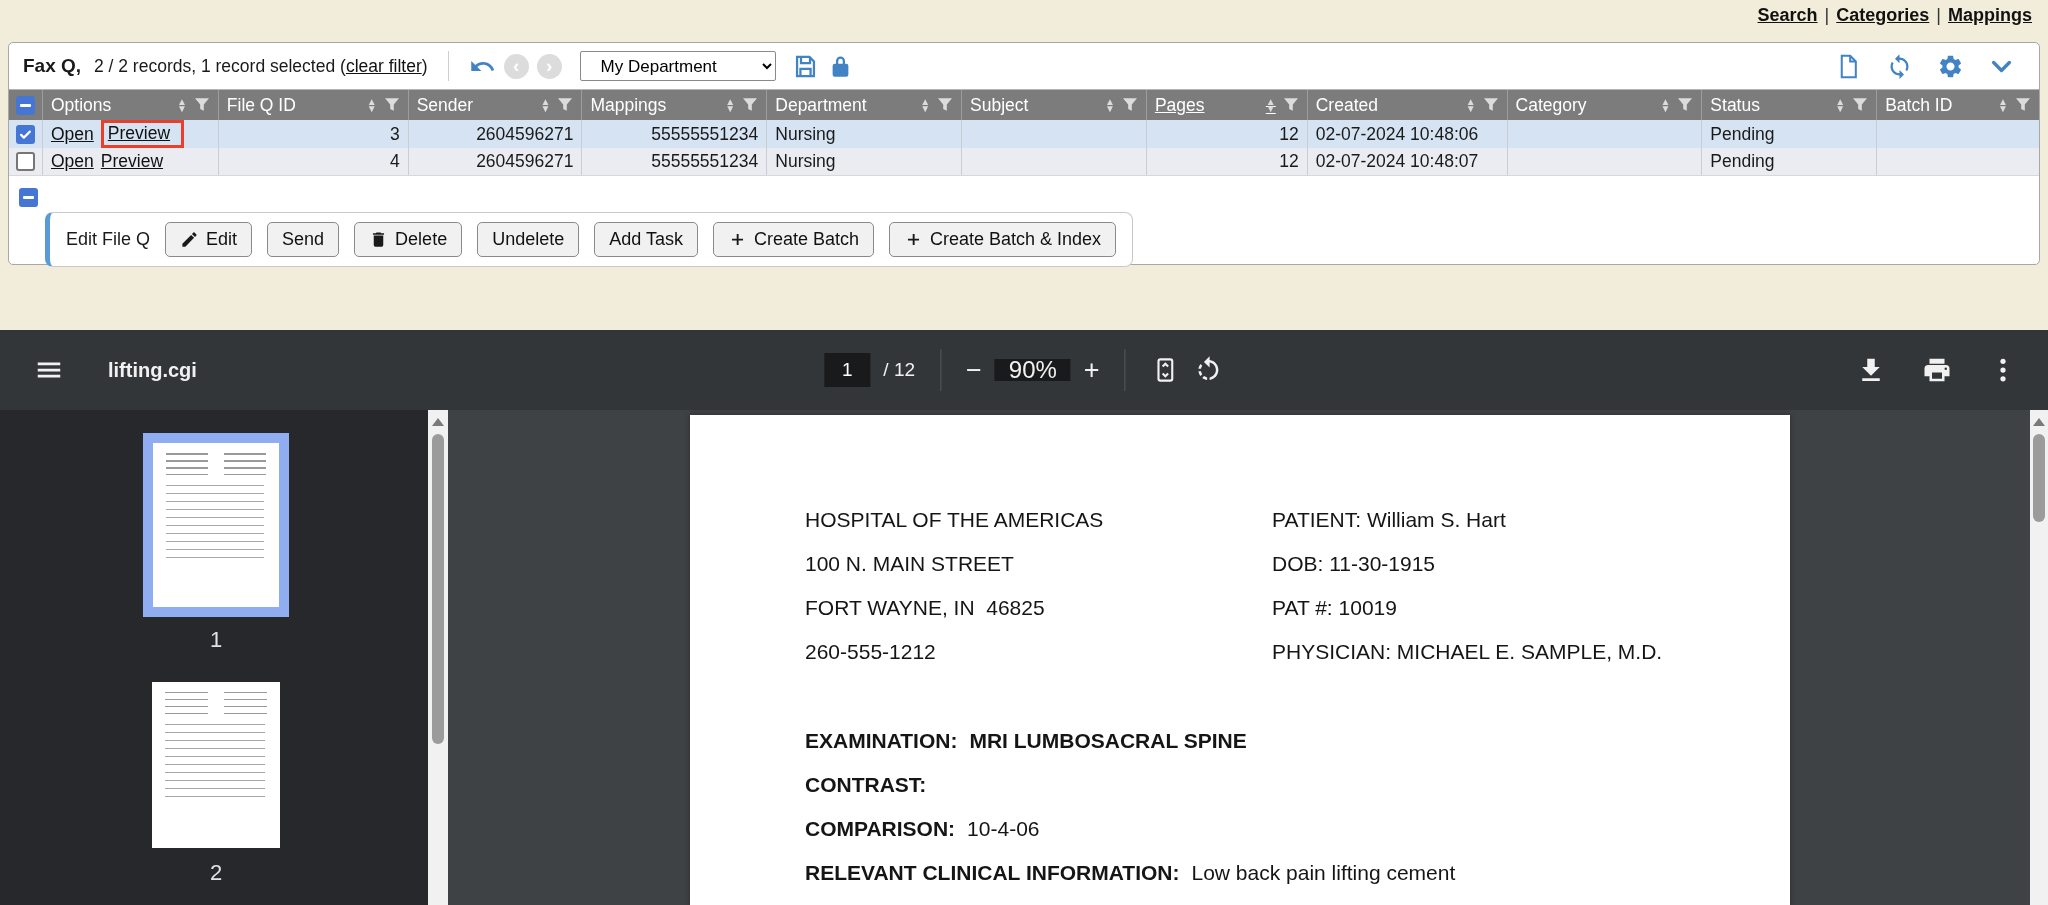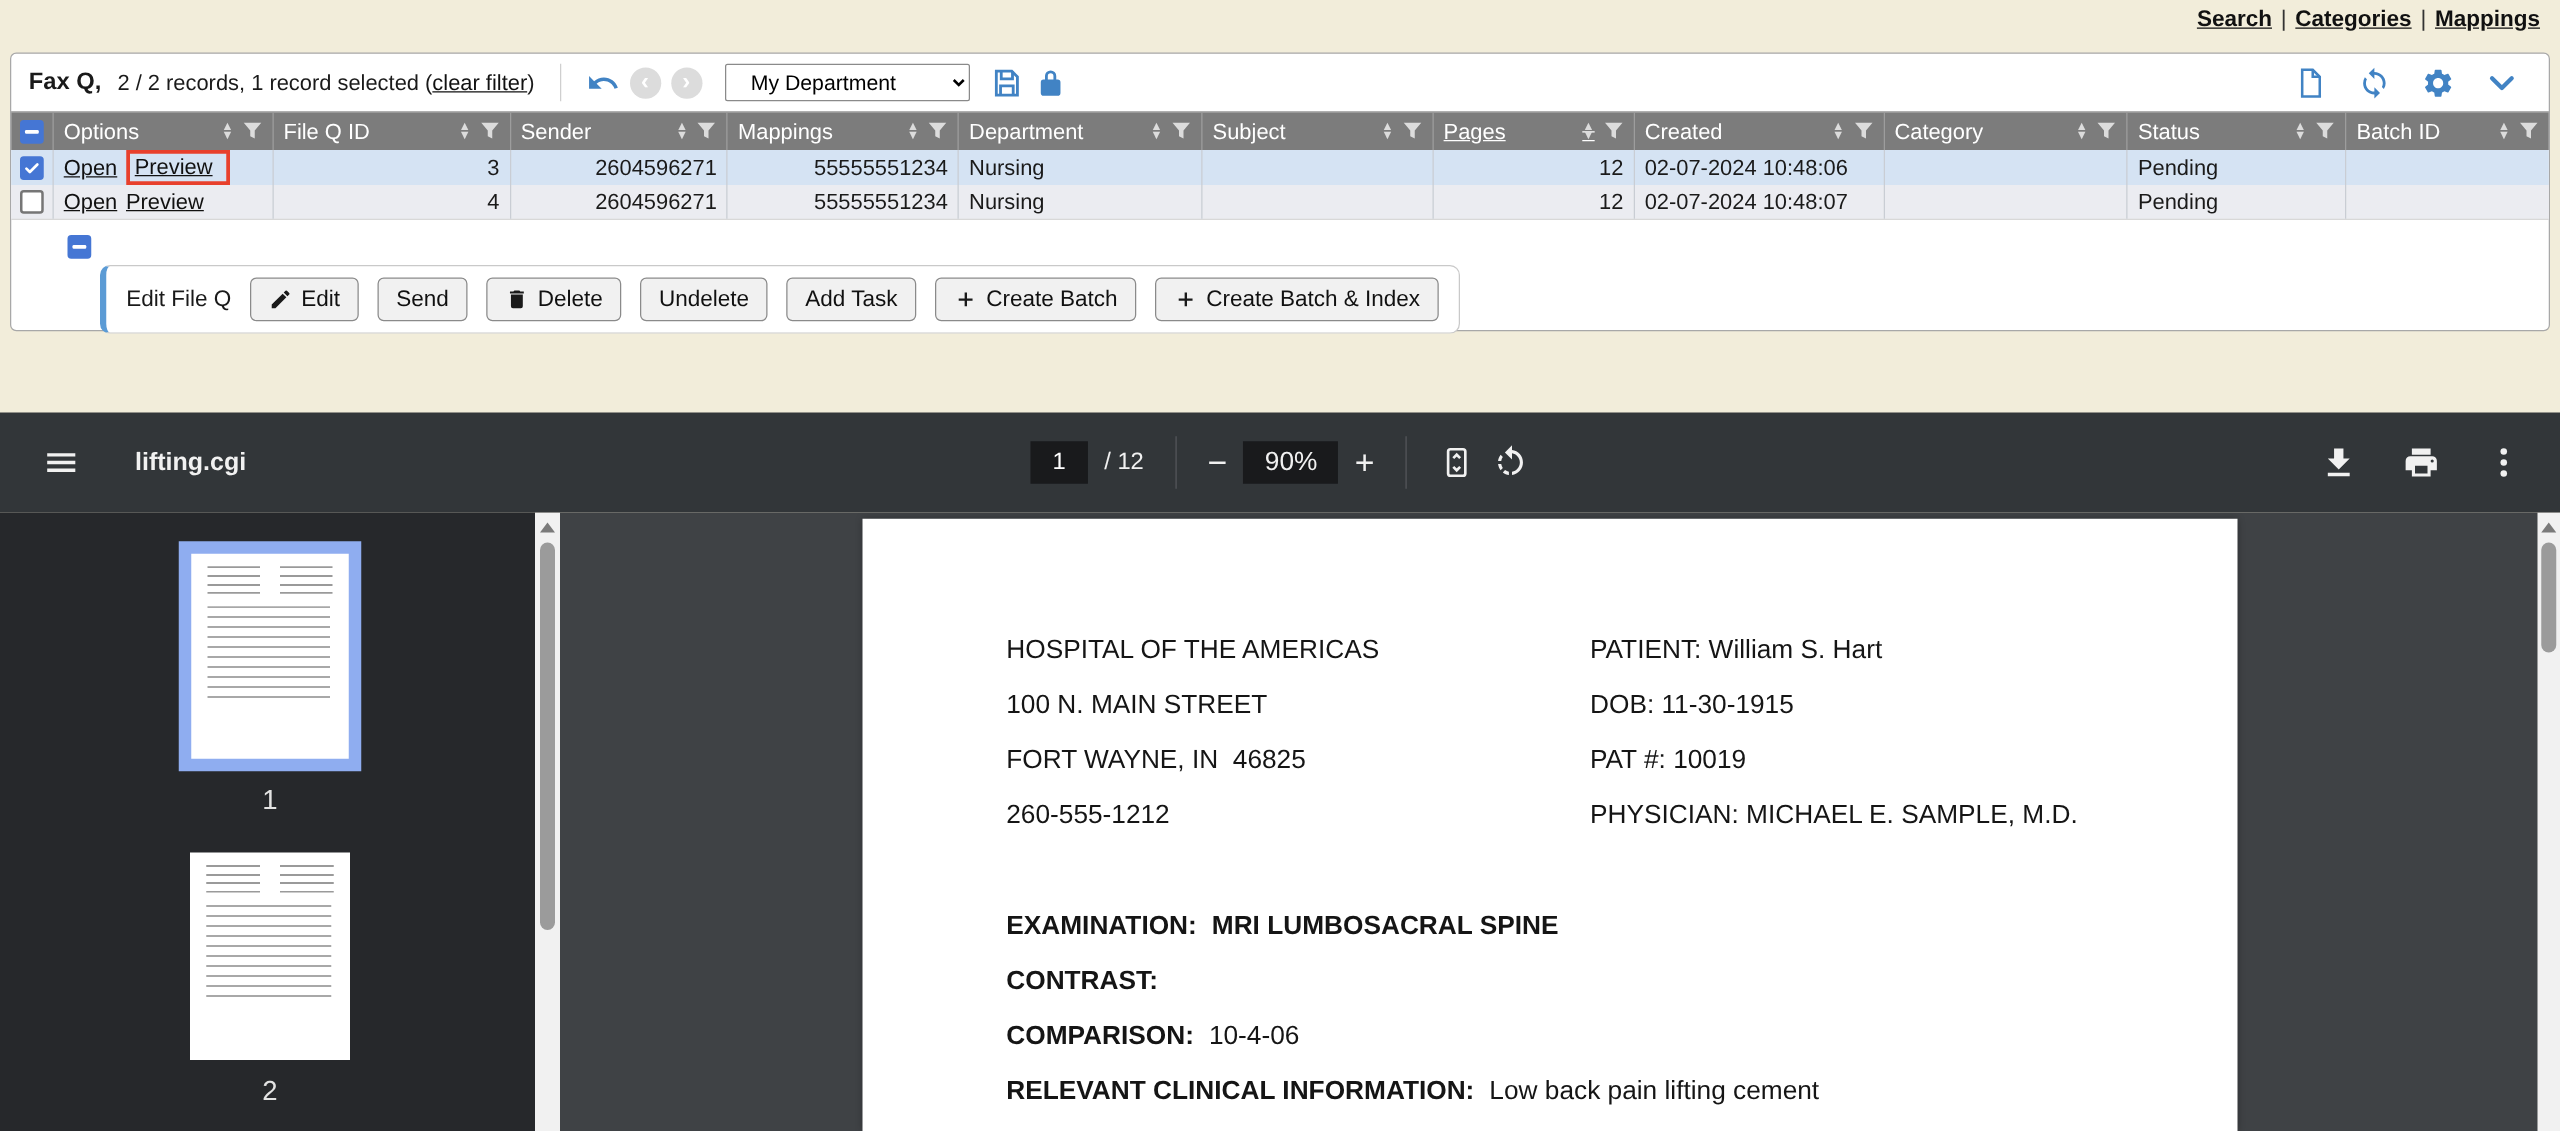--- a/index.html
+++ b/index.html
@@ -58,43 +58,43 @@
 
   
   .cb { width:19px; height:19px; border-radius:3px; display:inline-flex;
         align-items:center; justify-content:center; cursor:pointer; flex:none; }
   .cb.filled { background:#4576d4; }
   .cb.un { background:#fff; border:2px solid #767676; }
   .cb svg { width:15px; height:15px; }
   .cb .bar { width:11px; height:3px; background:#fff; border-radius:1px; }
 
   
-  .below { position:relative; height:88px;margin-left:35px; }
+  .below { position:relative; height:88px; }
   .cb-standalone { position:absolute; left:10px; top:12px; }
   .action-bar { position:absolute; left:36px; top:36px; display:inline-flex; align-items:center; gap:15px;
       background:#fff; border:1px solid #c9c9c9; border-left:5px solid #5b9bd5; border-radius:8px; padding:9px 16px; }
   .action-label { font-size:18px; white-space:pre; }
   .btn { display:inline-flex; align-items:center; gap:7px; font-size:18px; font-family:inherit;
       background:#f1f1f1; border:1px solid #8a8a8a; border-radius:5px; padding:6px 14px; cursor:pointer; color:#111; }
   .btn svg { width:19px; height:19px; }
 
   
   .pdf { position:absolute; left:0; top:330px; width:2048px; height:575px; }
   .pdf-toolbar { position:relative; height:80px; background:#323639; display:flex; align-items:center; color:#f1f1f1; }
   .hamburger { margin-left:34px; }
   .hamburger svg, .pdf-toolbar .icon-btn svg { width:30px; height:30px; }
   .pdf-title { margin-left:44px; font-size:20px; font-weight:700; color:#f1f1f1; }
   .pdf-center { position:absolute; left:50%; top:0; height:100%; transform:translateX(-50%);
       display:flex; align-items:center; gap:13px; }
   .page-input { width:46px; height:34px; background:#191a1c; border:none; color:#fff;
       text-align:center; font-size:19px; font-family:inherit; }
   .tb-text { font-size:19px; color:#f1f1f1; white-space:pre; }
   .tb-div { width:1px; height:42px; background:#55585c; margin:0 12px; }
-  .zoom-box { min-width:76px; height:34px; background:#191a1c; display:flex; align-items:center;
-      justify-content:center; font-size:21px; }
+  .zoom-box { min-width:76px; height:22px; background:#191a1c; display:flex; align-items:center;
+      justify-content:center; font-size:24px; }
   .zoom-btn { font-size:27px; color:#f1f1f1; background:none; border:none; cursor:pointer; line-height:1; }
   .pdf-right { position:absolute; right:30px; top:0; height:100%; display:flex; align-items:center; gap:36px; }
 
   .pdf-body { position:relative; height:495px; background:#3f4245; overflow:hidden; }
   .sidebar { position:absolute; left:0; top:0; width:428px; height:100%; background:#26282b; }
   .scrollbar { position:absolute; top:0; height:100%; background:#f1f1f1; }
   .sb-left { left:428px; width:20px; }
   .sb-right { right:0; width:18px; }
   .sb-arrow { position:absolute; top:8px; left:50%; transform:translateX(-50%);
       width:0; height:0; border-left:6px solid transparent; border-right:6px solid transparent;

